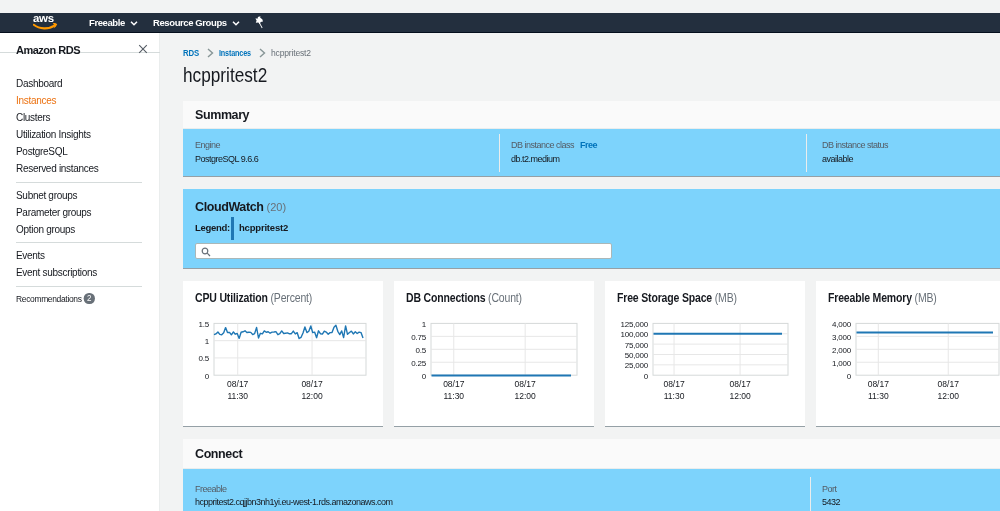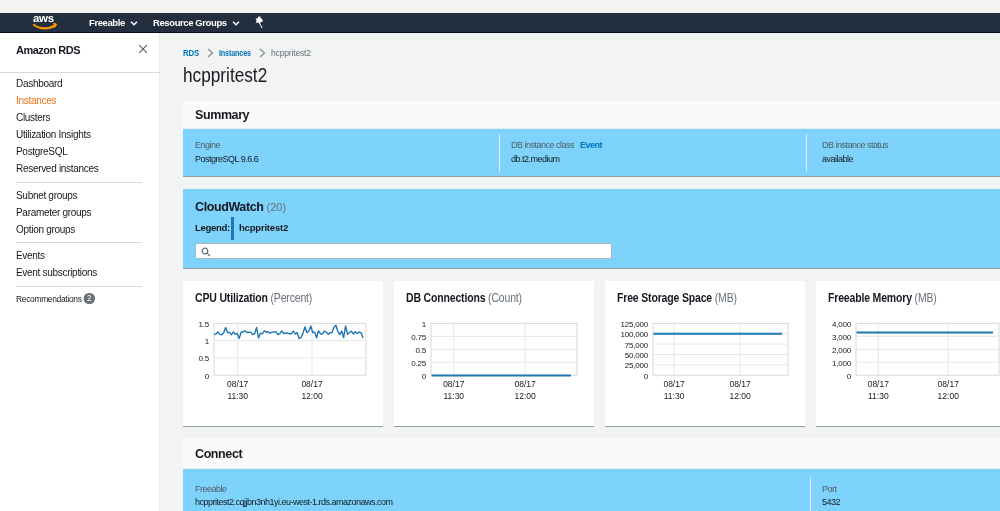--- a/index.html
+++ b/index.html
@@ -6,21 +6,21 @@
 html,body { width:1000px; height:511px; overflow:hidden; font-family:"Liberation Sans",sans-serif; background:#f2f3f3; }
 #app { position:relative; width:1000px; height:511px;margin-top:13px; }
 
 
 #nav { position:absolute; left:0; top:0; width:1000px; height:20px; background:#232f3e; border-bottom:1px solid #050f1d; }
 #nav .item { position:absolute; top:0; height:19px; line-height:19px; color:#fff; font-size:9.5px; font-weight:bold; letter-spacing:-0.4px; }
 #nav .chev { position:absolute; top:8px; }
 
 
 #sidebar { position:absolute; left:0; top:20px; width:160px; height:491px; background:#fff; border-right:1px solid #eaeded; }
-#sbhead { position:absolute; left:0; top:0; width:160px; height:40px; border-bottom:1px solid #d5dbdb; }
+#sbhead { position:absolute; left:0; top:0; width:160px; height:20px; border-bottom:1px solid #d5dbdb; }
 #sbhead b { position:absolute; left:16px; top:11px; font-size:11px; letter-spacing:-0.5px; color:#16191f; }
 .sbitem { position:absolute; left:16px; font-size:10px; letter-spacing:-0.3px; color:#16191f; white-space:nowrap; }
 .sbdiv { position:absolute; left:16px; width:126px; border-top:1px solid #d5dbdb; }
 
 
 .crumb { position:absolute; top:34px; font-size:9.5px; font-weight:bold; letter-spacing:-0.2px; transform-origin:0 50%; }
 #h1 { position:absolute; left:183px; top:49px; font-size:21px; font-weight:400; color:#16191f; line-height:26px; transform:scaleX(0.82); transform-origin:0 0; }
 
 .card { position:absolute; left:183px; width:817px; background:#7dd3fc; border-bottom:1px solid #95a0a6; }
 .cardhead { position:absolute; left:0; top:0; width:100%; background:#fafafa; border-bottom:1px solid #eaeded; }
@@ -97,21 +97,21 @@
 <div id="h1">hcppritest2</div>
 
 <div class="card" style="top:88px;height:76px">
   <div class="cardhead" style="height:28px">
         <b style="top:7px">Summary</b>
       </div>
   <div class="vdiv" style="left:316px;top:33px;height:38px"></div>
   <div class="vdiv" style="left:623px;top:33px;height:38px"></div>
   <div class="lbl" style="left:12px;top:39px">Engine</div>
   <div class="val" style="left:12px;top:53px">PostgreSQL 9.6.6</div>
-  <div class="lbl" style="left:328px;top:39px">DB instance class&nbsp;&nbsp;&nbsp;<span class="link">Event</span></div>
+  <div class="lbl" style="left:328px;top:39px">DB instance class&nbsp;&nbsp;&nbsp;<span class="link">Free</span></div>
   <div class="val" style="left:328px;top:53px">db.t2.medium</div>
   <div class="lbl" style="left:639px;top:39px">DB instance status</div>
   <div class="val" style="left:639px;top:53px">available</div>
 </div>
 
 <div class="card" style="top:176px;height:80px">
   <div style="position:absolute;left:12px;top:11px;font-size:12.5px;letter-spacing:-0.4px;color:#16191f"><b>CloudWatch</b> <span style="color:#687078;font-size:11px;letter-spacing:0">(20)</span></div>
   <div style="position:absolute;left:12px;top:33px;font-size:9.5px;letter-spacing:-0.3px;font-weight:bold;color:#16191f">Legend:</div>
   <div style="position:absolute;left:48px;top:28px;width:3px;height:23px;background:#1f77b4"></div>
   <div style="position:absolute;left:56px;top:33px;font-size:9.5px;letter-spacing:-0.2px;font-weight:bold;color:#16191f">hcppritest2</div>

